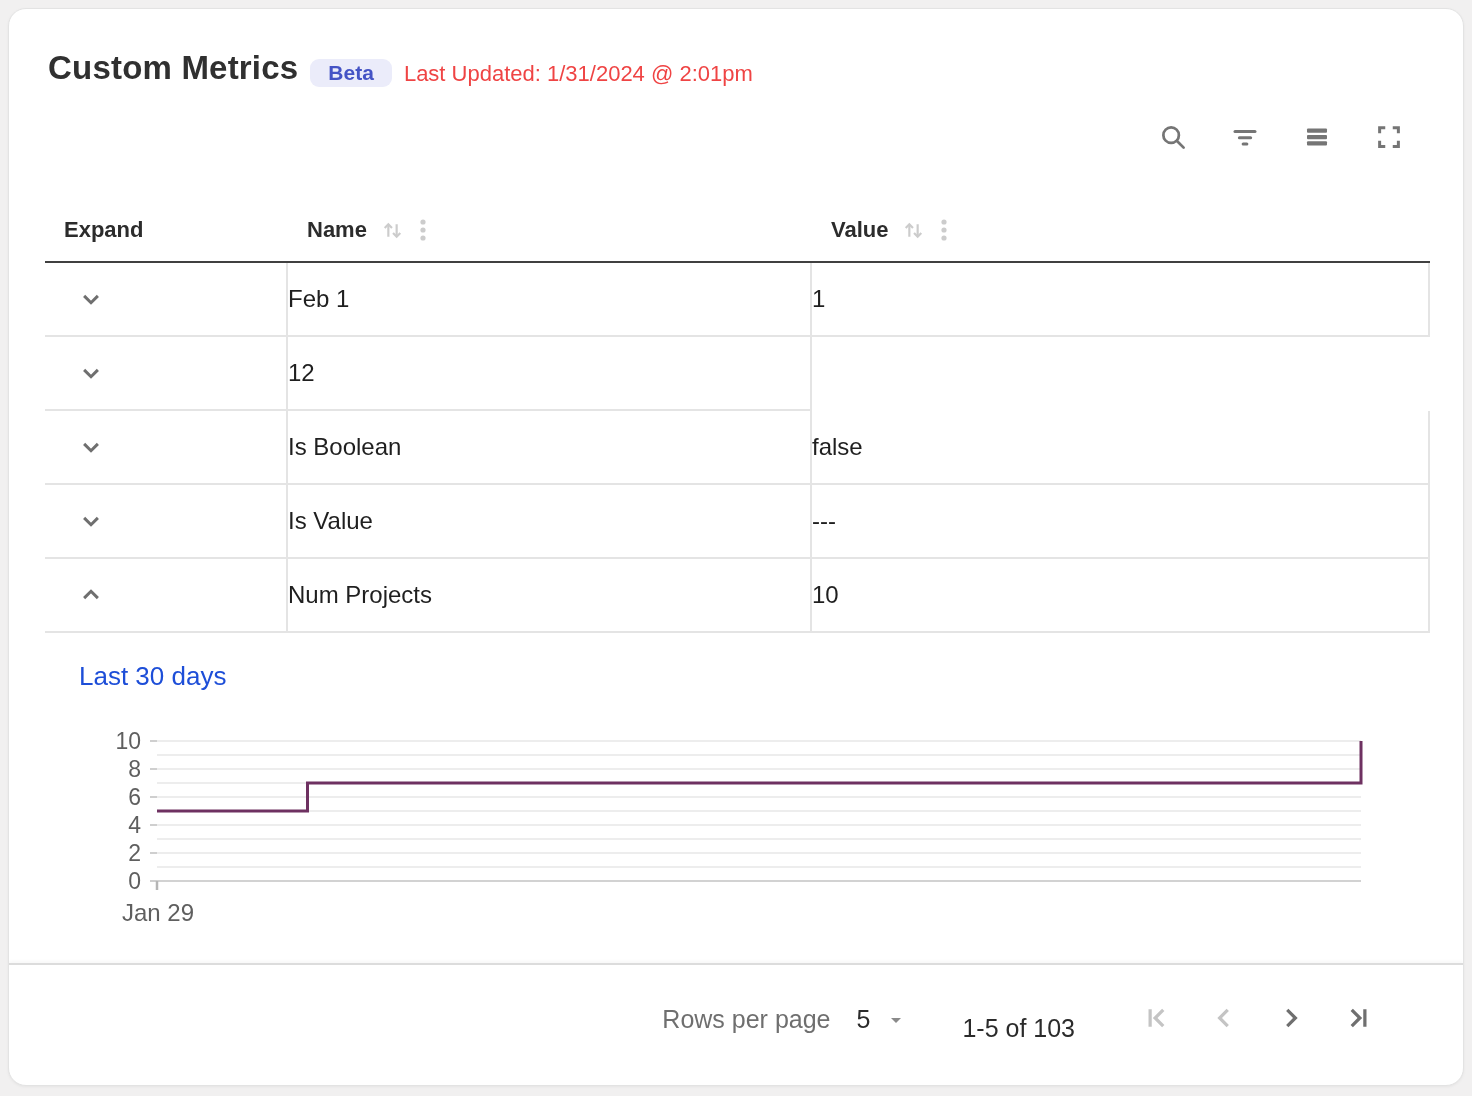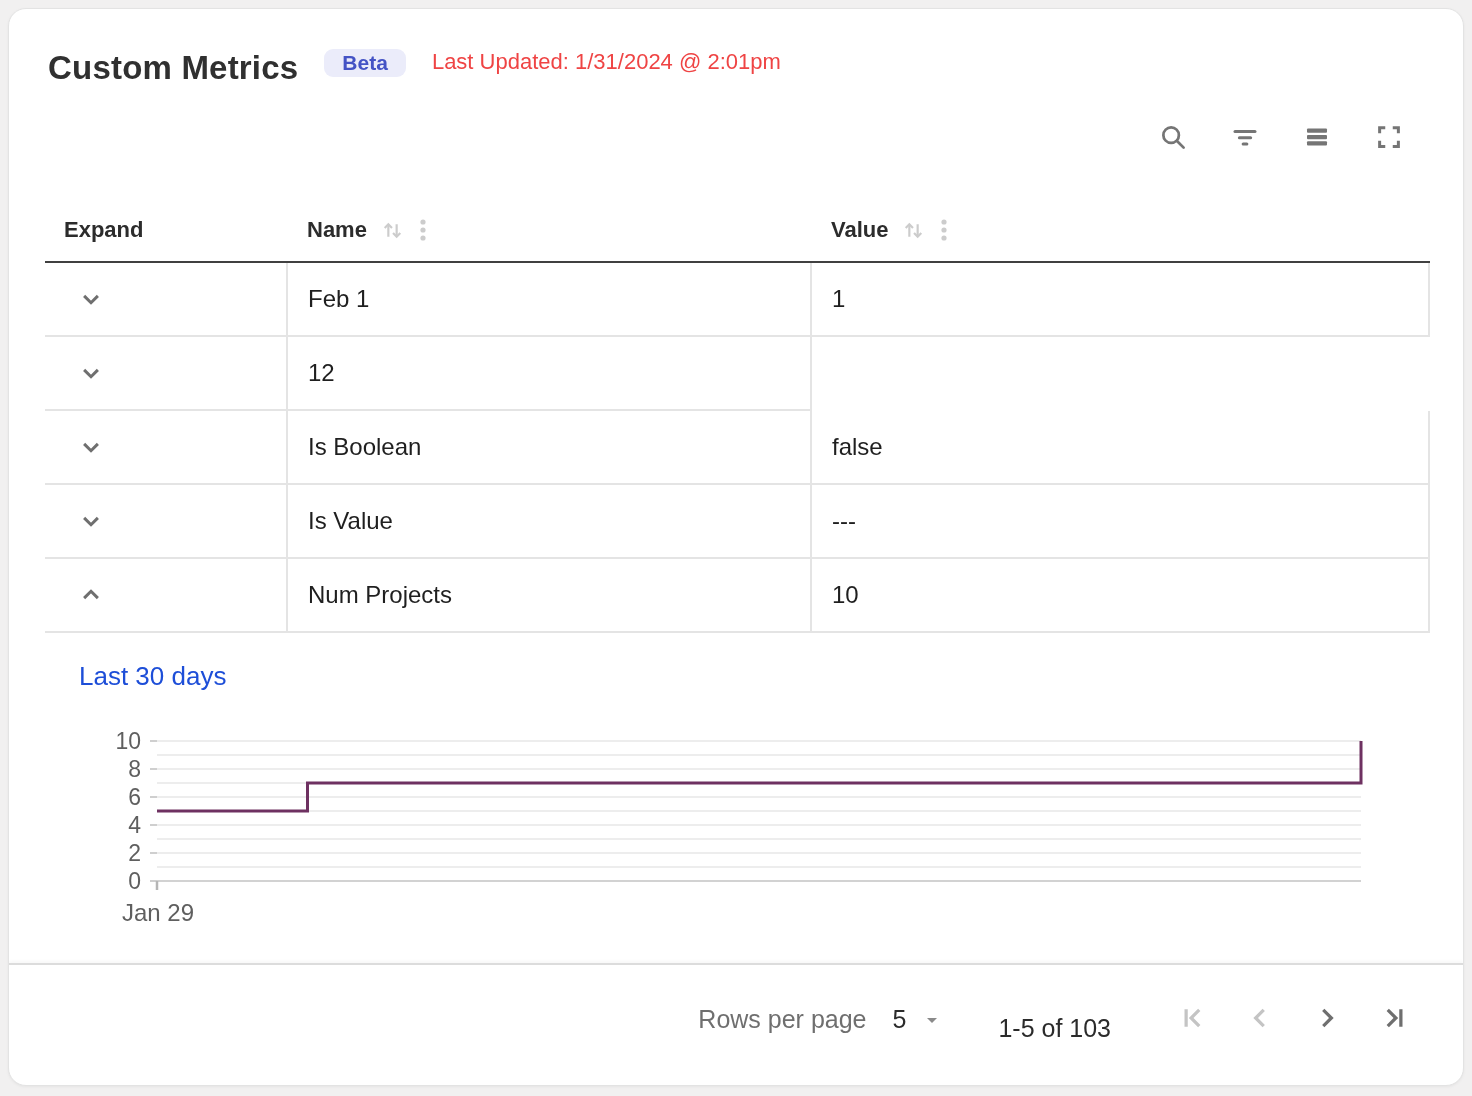--- a/index.html
+++ b/index.html
@@ -10,53 +10,53 @@
     font-family:"Liberation Sans", sans-serif;
     color:#202020;
   }
   .card {
     position:absolute; left:8px; top:8px; width:1456px; height:1078px;
     background:#ffffff; border:1px solid #e3e3e3; border-radius:18px;
     box-shadow:0 1px 3px rgba(0,0,0,0.05);
     overflow:hidden;
   }
   
-  .hdr { display:flex; align-items:flex-start; padding:40px 48px 0 39px; gap:26px; }
+  .hdr { display:flex; align-items:flex-end; padding:40px 48px 0 39px; gap:12px; }
   .title { font-size:33px; font-weight:700; color:#303030; letter-spacing:0.2px; }
   .badge {
     font-size:21px; font-weight:700; padding:2px 18px; border-radius:9px;
     background:#ebecfa; color:#4453c5;
   }
   .updated { font-size:22px; color:#ef4444; }
   
   .toolbar { display:flex; justify-content:flex-end; align-items:center; gap:40px; padding:34px 58px 0 0; }
   .tool-btn { width:32px; height:32px; display:flex; align-items:center; justify-content:center; cursor:pointer; background:none; border:none; padding:0; }
   .tool-btn svg { display:block; }
   
   .tbl { margin:46px 0 0 36px; width:1385px; }
   .tr { display:grid; grid-template-columns:243px 524px 618px; }
   .thead { height:64px; border-bottom:2px solid #404040; }
   .th { display:flex; align-items:center; padding-left:19px; font-size:22px; font-weight:700; color:#2c2c2c; gap:8px; }
   .sort-ic, .kebab-ic { display:inline-flex; margin-left:4px; }
   .row { height:74px; }
-  .cell { display:flex; align-items:center; border-bottom:2px solid #e4e4e4; border-right:2px solid #e4e4e4; font-size:24px; color:#1f1f1f; padding-left:20px; }
+  .cell { display:flex; align-items:center; border-bottom:2px solid #e4e4e4; border-right:2px solid #e4e4e4; font-size:24px; color:#1f1f1f; }
   .cell.expand-cell { padding-left:31px; }
   .chev-btn { background:none; border:none; padding:0; cursor:pointer; width:30px; height:30px; display:flex; align-items:center; justify-content:center; }
   .chev { transition:transform .1s; display:flex; }
   .chev.up { transform:rotate(180deg); }
   
   .detail { position:relative; height:330px; width:1385px; }
   .chart-title { position:absolute; left:34px; top:28px; font-size:26px; color:#1d4ed8; }
   .chart-svg { position:absolute; left:0; top:0; }
   
   .footer {
     height:111px; border-top:2px solid #dcdcdc;
     box-shadow:0 -2px 3px rgba(0,0,0,0.03);
     display:flex; align-items:center; justify-content:flex-end;
-    padding-right:54px;
+    padding-right:90px;
   }
   .rpp-label { font-size:25px; color:#6f6f6f; }
   .rpp-select { display:flex; align-items:center; cursor:pointer; margin-left:26px; }
   .rpp-value { font-size:25px; color:#2b2b2b; }
   .rpp-arrow { margin-left:14px; display:flex; }
   .range { font-size:25px; color:#2b2b2b; margin-left:54px;margin-top:18px; }
   .nav { display:flex; align-items:center; margin-left:30px; }
   .nav-btn { width:30px; height:30px; margin-left:37px; background:none; border:none; padding:0; display:flex; align-items:center; justify-content:center; cursor:pointer; }
   .nav-btn.disabled { cursor:default; }
 </style>

